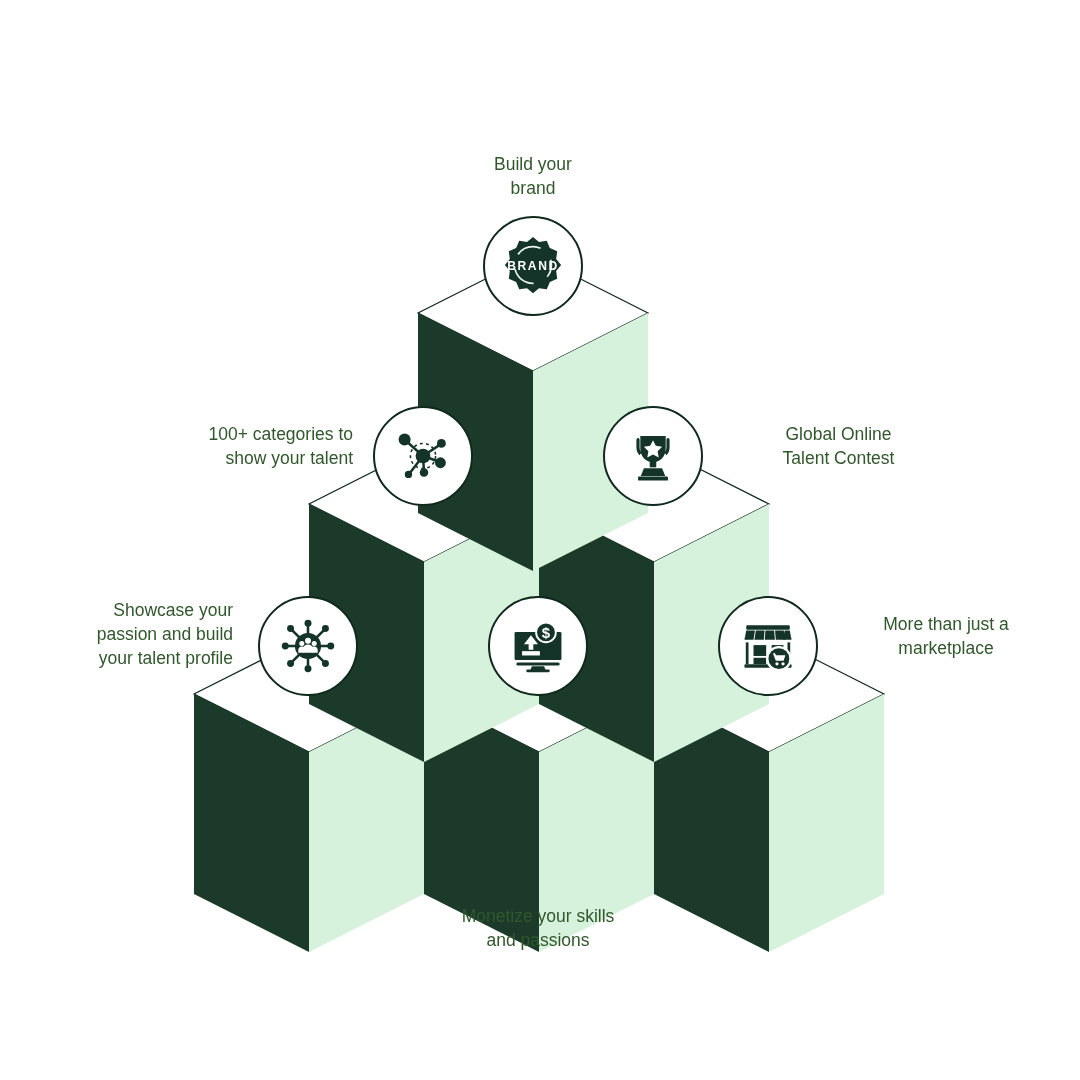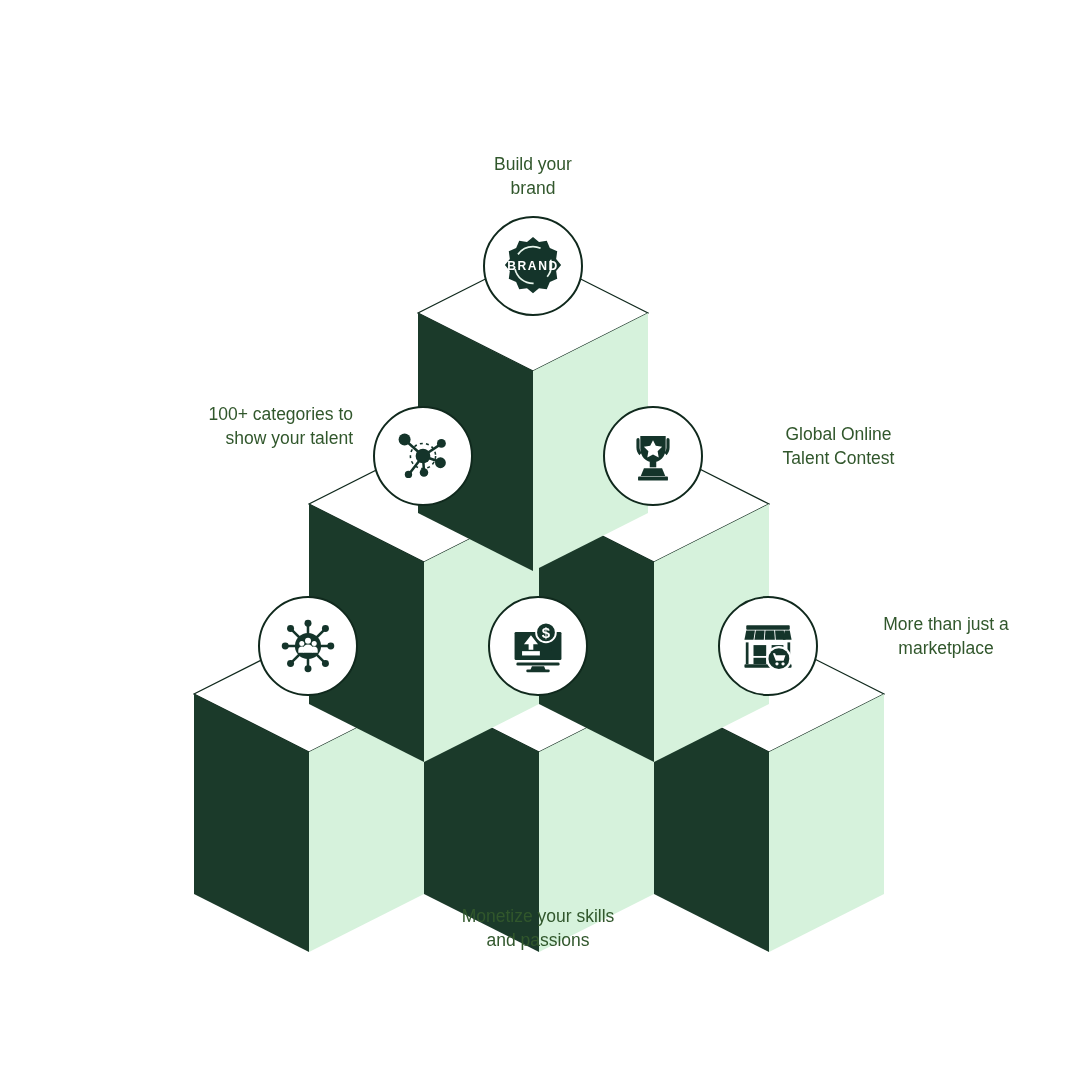--- a/index.html
+++ b/index.html
@@ -77,21 +77,21 @@
   <div class="node" style="left:483px;top:216px;">
     <span>
       <svg width="62" height="62" viewBox="0 0 64 64">
         <path fill="#14342a" d="M32 2 38.2 7.1 46.2 6 49.4 13.4 57 16.8 55.9 24.8 61 31 55.9 37.2 57 45.2 49.4 48.6 46.2 56 38.2 54.9 32 60 25.8 54.9 17.8 56 14.6 48.6 7 45.2 8.1 37.2 3 31 8.1 24.8 7 16.8 14.6 13.4 17.8 6 25.8 7.1Z"></path>
         <circle cx="32" cy="31" r="19" fill="none" stroke="#e8f5ec" stroke-width="1.8" stroke-dasharray="26 16" stroke-dashoffset="13"></circle>
         <text x="32" y="36.5" text-anchor="middle" fill="#ffffff" font-family="'Liberation Sans',sans-serif" font-size="12.5" font-weight="bold" letter-spacing="1.6">BRAND</text>
       </svg>
     </span>
   </div>
 
-  <div class="label r" style="left:153px;top:402px;width:200px;">100+ categories to
+  <div class="label r" style="left:153px;top:422px;width:200px;">100+ categories to
 show your talent</div>
   <div class="node" style="left:373px;top:406px;">
     <span>
       <svg width="62" height="62" viewBox="0 0 64 64">
         <g stroke="#14342a" stroke-width="2.6" stroke-linecap="round">
           <line x1="32" y1="32" x2="14" y2="16"></line>
           <line x1="32" y1="32" x2="50" y2="20"></line>
           <line x1="32" y1="32" x2="49" y2="38"></line>
           <line x1="32" y1="32" x2="18" y2="50"></line>
           <line x1="32" y1="32" x2="33" y2="48"></line>
@@ -120,20 +120,23 @@
           <path d="M22 45.5h20l3.5 8.5H18.5Z"></path>
           <rect x="15.5" y="54.5" width="33" height="4.6" rx="1"></rect>
           <path d="M15.6 12.2a1.9 1.9 0 0 0-1.9 1.9v8.6c0 3.4 1.3 6.4 3.3 8.4l2.4-2.8c-1.4-1.5-2.2-3.5-2.2-5.6v-8.6a1.9 1.9 0 0 0-1.6-1.9Z"></path>
           <path d="M48.4 12.2a1.9 1.9 0 0 1 1.9 1.9v8.6c0 3.4-1.3 6.4-3.3 8.4l-2.4-2.8c1.4-1.5 2.2-3.5 2.2-5.6v-8.6a1.9 1.9 0 0 1 1.6-1.9Z"></path>
         </g>
         <path fill="#ffffff" d="M32 14.5l3.1 6.3 7 1-5 4.9 1.2 6.9-6.3-3.3-6.3 3.3 1.2-6.9-5-4.9 7-1Z"></path>
       </svg>
     </span>
   </div>
 
+  <div class="label r" style="left:38px;top:598px;width:195px;">Showcase your
+passion and build
+your talent profile</div>
   <div class="node" style="left:258px;top:596px;">
     <span>
       <svg width="62" height="62" viewBox="0 0 64 64">
         <g stroke="#14342a" stroke-width="2.6" stroke-linecap="round">
           <line x1="32" y1="32" x2="32" y2="10"></line>
           <line x1="32" y1="32" x2="32" y2="54"></line>
           <line x1="32" y1="32" x2="10" y2="32"></line>
           <line x1="32" y1="32" x2="54" y2="32"></line>
           <line x1="32" y1="32" x2="15" y2="15"></line>
           <line x1="32" y1="32" x2="49" y2="15"></line>

